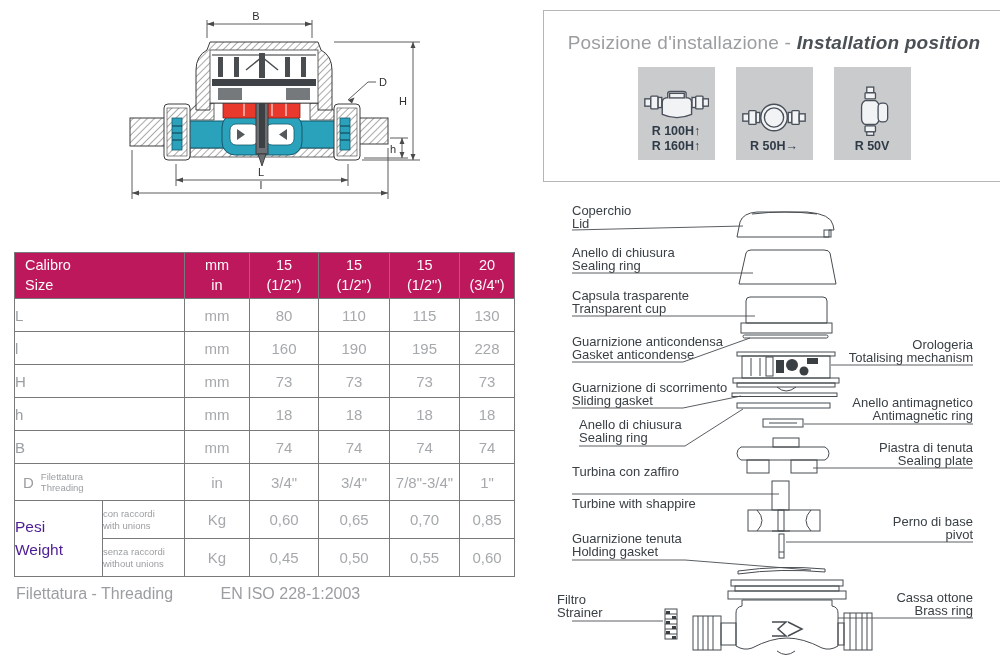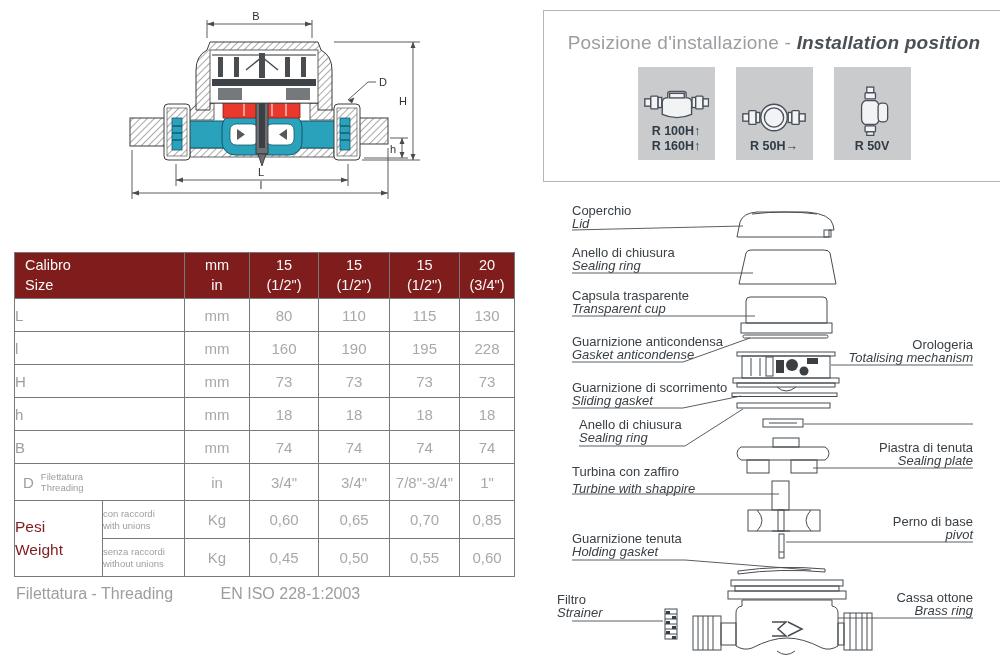--- a/index.html
+++ b/index.html
@@ -20,46 +20,46 @@
   .tile{width:77px;height:93px;background:#c9cbcd;box-sizing:border-box;
         display:flex;flex-direction:column;align-items:center;justify-content:flex-end;
         padding-bottom:5px;}
   .tile svg{margin-bottom:3px;}
   .tlabel{font-weight:bold;font-size:12.5px;color:#2f3b46;text-align:center;line-height:1.25;}
 
   
   #spectable{position:absolute;left:14px;top:252px;}
   table.spec{border-collapse:collapse;table-layout:fixed;width:500px;}
   table.spec td{border:1px solid #77797b;padding:0;vertical-align:middle;box-sizing:border-box;}
-  td.hd{background:#7f1d1d;color:#fafafa;font-size:14.5px;line-height:1.32;}
+  td.hd{background:#be185d;color:#fafafa;font-size:14.5px;line-height:1.32;}
   td.hd .hline{text-align:center;}
   td.hd.namecell{padding-left:10px;}
   td.hd.namecell .hline{text-align:left;}
   tr.hrow td{height:46px;}
   tr.r33 td{height:33px;}
   tr.r37 td{height:37px;}
   tr.r38 td{height:38px;}
   td.lab{padding-left:8px;font-size:15px;color:#9b9ea1;text-align:left;}
   td.val{font-size:15px;color:#a6a9ab;text-align:center;}
   td.unit{font-size:15px;color:#a6a9ab;text-align:center;}
   .dflex{display:flex;align-items:center;gap:7px;padding-left:8px;}
   .dflex .dlet{font-size:15px;color:#9b9ea1;}
   .subtxt{font-size:9.5px;color:#9b9ea1;line-height:1.18;}
   td.subcell{text-align:left;}
-  td.plabel{padding-left:8px;font-size:15.5px;color:#7f1d1d;line-height:1.45;}
+  td.plabel{padding-left:8px;font-size:15.5px;color:#4c1d95;line-height:1.45;}
 
   
   #footnote{position:absolute;left:16px;top:585px;font-size:16px;color:#9b9ea1;}
   #footnote .fr{margin-left:18px;padding-left:25px;}
 
   
   #exploded{position:absolute;left:545px;top:197px;width:455px;height:460px;}
   #exploded svg{position:absolute;left:0;top:0;}
   .xlab{position:absolute;font-size:13px;color:#3a4045;line-height:13px;white-space:nowrap;}
-  .xlab .en{font-style:italic;}
+  .xlab .en{}
   .xlab.xr{text-align:right;right:27px;}
 </style>
 </head>
 <body>
 
 <div id="page">
 
   <svg id="techdraw" viewBox="0 0 420 210" xmlns="http://www.w3.org/2000/svg">
     <defs>
       <pattern id="hat" width="5" height="5" patternUnits="userSpaceOnUse" patternTransform="rotate(45)">
@@ -514,35 +514,39 @@
     <div class="xlab" style="left:27px;top:184px">
         <div class="it">Guarnizione di scorrimento</div>
         <div class="en">Sliding gasket</div>
       </div>
     <div class="xlab" style="left:34px;top:221px">
         <div class="it">Anello di chiusura</div>
         <div class="en">Sealing ring</div>
       </div>
     <div class="xlab" style="left:27px;top:268px">
         <div class="it">Turbina con zaffiro</div>
-        <div class="en" style="margin-top:4px">Turbine with shappire</div>
+        <div class="en" style="margin-top:19px">Turbine with shappire</div>
       </div>
     <div class="xlab" style="left:27px;top:335px">
         <div class="it">Guarnizione tenuta</div>
         <div class="en">Holding gasket</div>
       </div>
     <div class="xlab" style="left:12px;top:396px">
         <div class="it">Filtro</div>
         <div class="en">Strainer</div>
       </div>
 
     <div class="xlab xr" style="top:141px">
         <div class="it">Orologeria</div>
         <div class="en">Totalising mechanism</div>
       </div>
+    <div class="xlab xr" style="top:199px">
+        <div class="it">Anello antimagnetico</div>
+        <div class="en">Antimagnetic ring</div>
+      </div>
     <div class="xlab xr" style="top:244px">
         <div class="it">Piastra di tenuta</div>
         <div class="en">Sealing plate</div>
       </div>
     <div class="xlab xr" style="top:318px">
         <div class="it">Perno di base</div>
         <div class="en">pivot</div>
       </div>
     <div class="xlab xr" style="top:394px">
         <div class="it">Cassa ottone</div>

